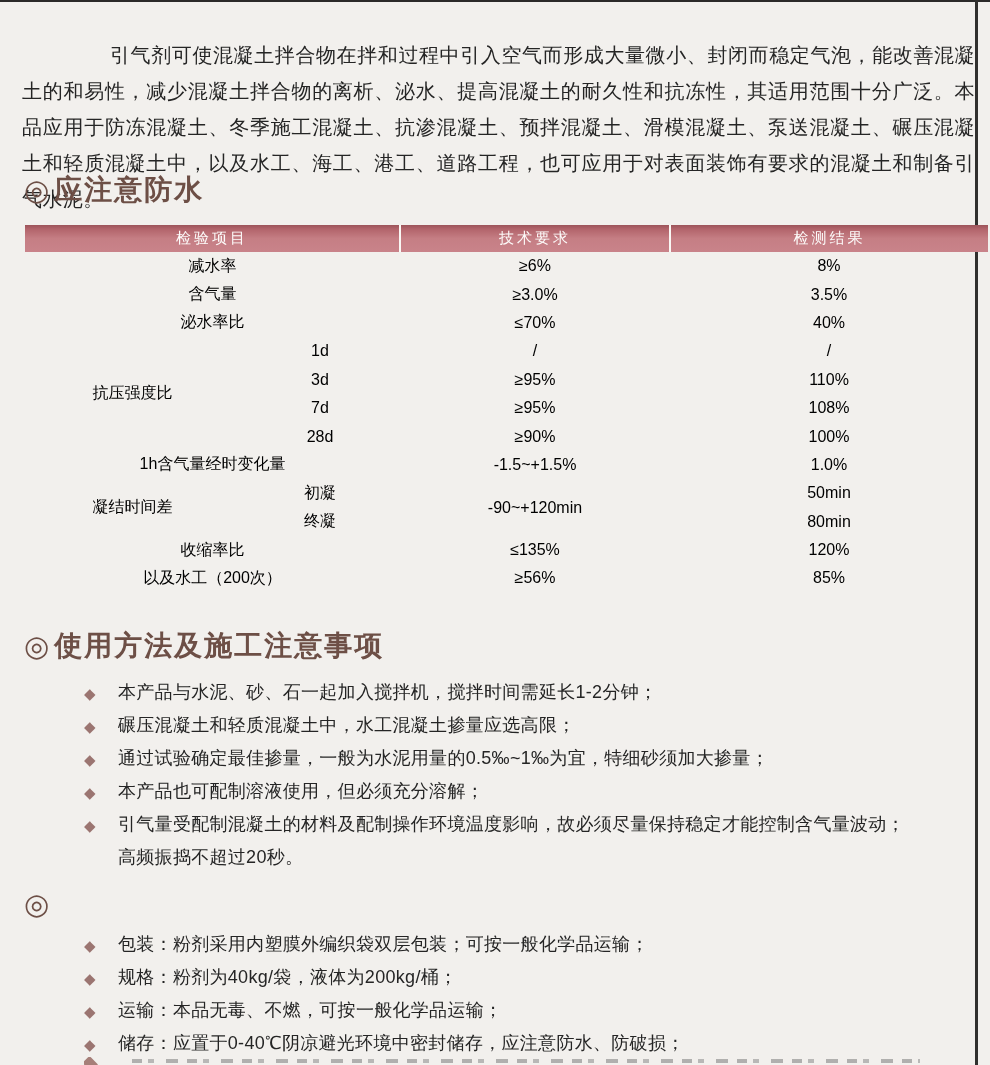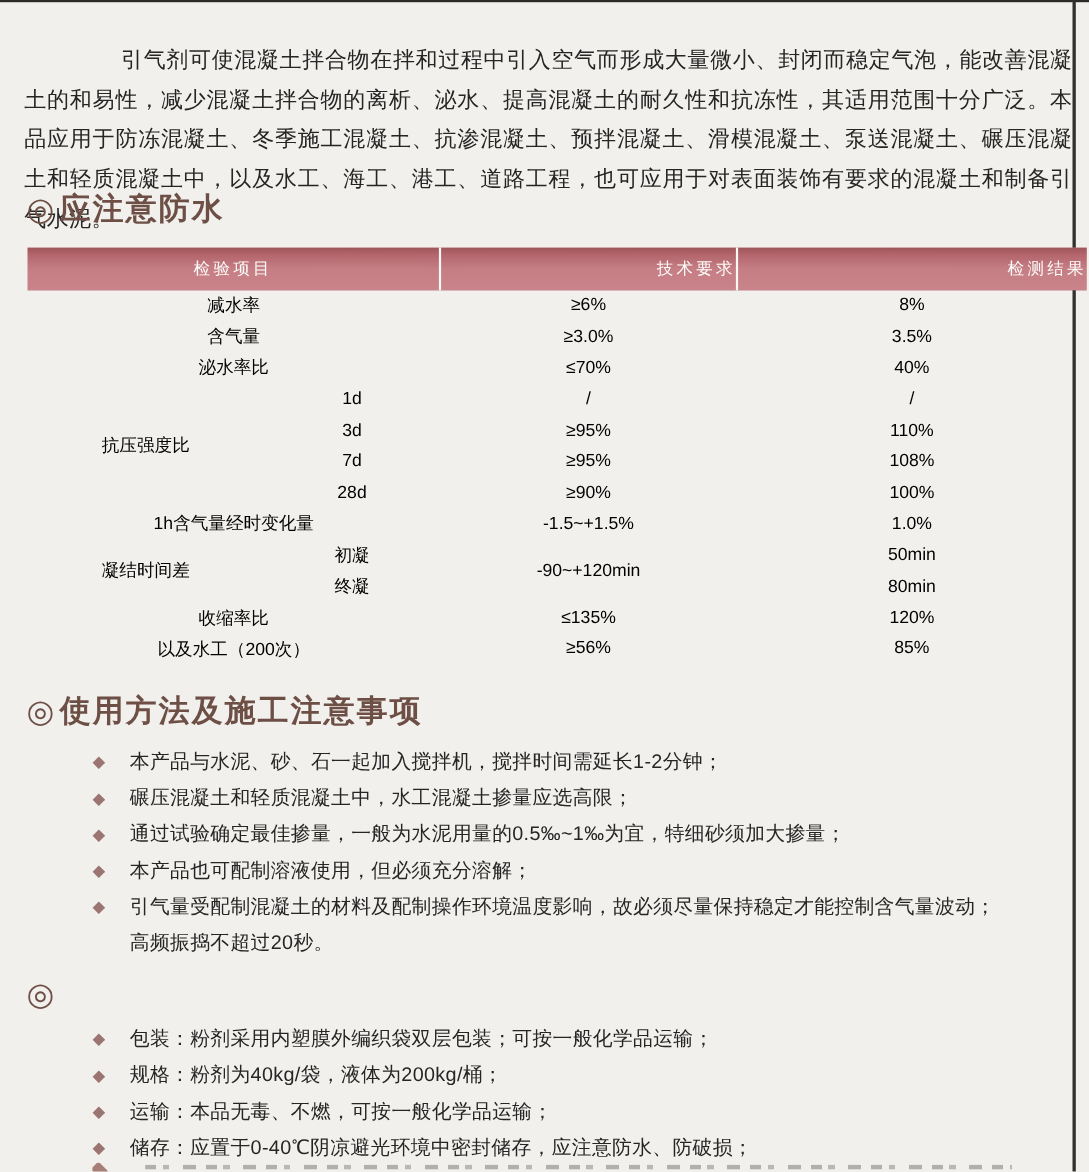--- a/index.html
+++ b/index.html
@@ -30,27 +30,27 @@
   .section-heading .marker { font-size:29px; font-weight:normal; letter-spacing:0; margin-right:5px; }
   #heading-physical { top:172px; }
   #heading-usage    { top:628px; }
   #heading-packaging{ top:886px; }
 
   
   table.spec {
     position:absolute; top:225px; left:25px; width:963px;
     border-collapse:collapse; table-layout:fixed; font-size:16px;
   }
-  table.spec thead tr { height:39px; }
+  table.spec thead tr { height:27px; }
   table.spec th {
     background:linear-gradient(180deg,#9c545a 0%,#b2646b 15%,#c57e84 50%,#c9838a 100%);
     color:#fdfbfa; font-weight:normal; font-size:15px; letter-spacing:3px;
     padding:0; text-align:center;
   }
-  table.spec th.divided { border-left:2px solid #faf8f5;text-align:right; }
+  table.spec th.divided { border-left:2px solid #faf8f5; }
   table.spec tbody tr { height:28.4px; }
   table.spec td { padding:0; text-align:center; font-size:16px; color:#000000; }
 
   
   ul.bullets {
     position:absolute; left:84px; width:866px;
     list-style:none; margin:0; padding:0;
   }
   #usage-bullets { top:676px; }
   #packaging-bullets { top:928px; }

